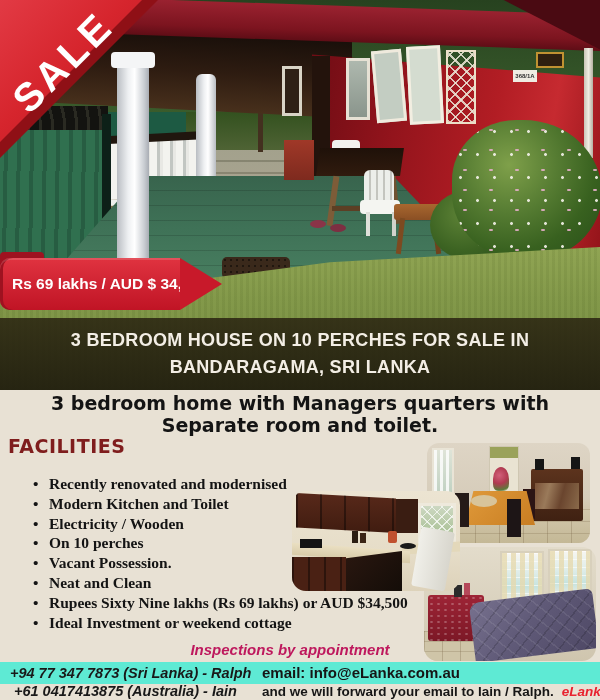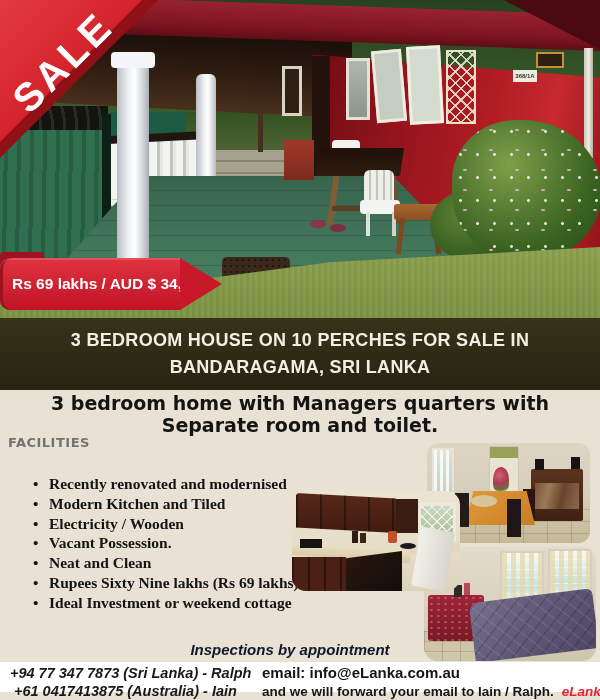--- a/index.html
+++ b/index.html
@@ -95,27 +95,27 @@
   .price-banner{left:0;top:258px;width:180px;height:52px;z-index:5;display:block;
     background:linear-gradient(180deg,#e03340,#c01425);border-radius:10px 0 0 10px;
     box-shadow:inset 0 2px 0 rgba(255,255,255,.15), inset 3px 0 0 #9e1220;}
   .price-banner::after{content:"";position:absolute;left:100%;top:0;width:0;height:0;
     border-top:26px solid transparent;border-bottom:26px solid transparent;border-left:42px solid #c8192a;}
   .price-text{left:12px;top:0;width:168px;height:52px;line-height:52px;color:#fff;font-weight:bold;font-size:15.5px;white-space:nowrap;}
 
   
   .subtitle{left:0;top:392px;width:600px;text-align:center;color:#141414;
     font-family:cursive,"DejaVu Sans",sans-serif;font-weight:600;font-size:19px;line-height:22px;}
-  .facilities-heading{left:8px;top:435px;color:#737373;font-family:cursive,"DejaVu Sans",sans-serif;
-    font-weight:bold;font-size:13px;letter-spacing:.5px;}
+  .facilities-heading{left:8px;top:435px;color:#7f1d1d;font-family:cursive,"DejaVu Sans",sans-serif;
+    font-weight:bold;font-size:19px;letter-spacing:.5px;}
   .facilities-list{left:16px;top:458px;width:424px;margin:16px;padding:0;list-style:none;font-family:Liberation Serif, serif;}
   .facilities-list li{position:relative;display:block;padding-left:17px;color:#141414;
     font-weight:bold;font-size:15.5px;line-height:19.8px;white-space:nowrap;}
   .facilities-list li::before{content:"\2022";position:absolute;left:1px;}
-  .inspection-note{left:0;top:641px;width:580px;text-align:center;color:#0f172a;
+  .inspection-note{left:0;top:641px;width:580px;text-align:center;color:#be185d;
     font-style:italic;font-weight:bold;font-size:15px;}
 
   
   .iphoto{overflow:hidden;}
   .photo-dining{left:427px;top:443px;width:163px;height:100px;border-radius:12px;z-index:1;
     background:linear-gradient(180deg,#ded5c5 0%,#d6ccba 55%,#cfc3a8 70%);}
   .photo-kitchen{left:292px;top:491px;width:168px;height:100px;border-radius:14px;z-index:3;
     background:linear-gradient(180deg,#ece4d2 0%,#e6ddc8 60%,#ddd2ba 100%);}
   .photo-bedroom{left:424px;top:547px;width:172px;height:114px;border-radius:14px;z-index:2;
     background:linear-gradient(180deg,#e3dccb 0%,#d8d0bc 60%,#cfc5ae 100%);}
@@ -189,21 +189,21 @@
   .bd-item2{left:40px;top:36px;width:6px;height:12px;background:#b5485a;}
   .bd-bed{left:52px;top:56px;width:124px;height:60px;border-radius:10px 6px 0 0;
     transform:rotate(-7deg);transform-origin:left bottom;
     background:linear-gradient(135deg,#77718e 0%,#605a78 45%,#4e4865 100%);}
   .bd-bed::after{content:"";position:absolute;inset:0;border-radius:inherit;
     background-image:repeating-linear-gradient(45deg,transparent 0 9px,rgba(255,255,255,.08) 9px 10.5px),
                      repeating-linear-gradient(-45deg,transparent 0 9px,rgba(0,0,0,.14) 9px 10.5px);}
   .bd-bench{left:150px;top:62px;width:18px;height:10px;background:#c8b06a;}
 
   
-  .footer{left:0;top:662px;width:600px;height:30px;background:#ffffff;}
+  .footer{left:0;top:662px;width:600px;height:22px;background:#5eead4;}
   .footer-left{left:10px;top:3px;width:250px;color:#191919;font-style:italic;font-weight:bold;
     font-size:14.5px;line-height:17.5px;white-space:nowrap;position:absolute;}
   .footer-left .l2{padding-left:4px;}
   .footer-left div{position:relative;}
   .footer-right{left:262px;top:2px;width:336px;color:#161616;font-weight:bold;line-height:18.5px;position:absolute;}
   .footer-right div{position:relative;white-space:nowrap;}
   .footer-right .r1{font-size:15px;}
   .footer-right .r2{font-size:13.5px;}
   .brand{position:relative;color:#e8212e;font-style:italic;margin-left:8px;}
 </style>
@@ -277,22 +277,23 @@
   </div>
 
   <div class="subtitle">
     <span style="position:relative">3 bedroom home with Managers quarters with</span><br>
     <span style="position:relative">Separate room and toilet.</span>
   </div>
 
   <div class="facilities-heading">FACILITIES</div>
   <ul class="facilities-list">
     <li>Recently renovated and modernised</li>
-    <li>Modern Kitchen and Tiled</li>
+    <li>Modern Kitchen and Toilet</li>
     <li>Electricity / Wooden</li>
+    <li>On 10 perches</li>
     <li>Vacant Possession.</li>
     <li>Neat and Clean</li>
     <li>Rupees  Sixty Nine lakhs (Rs 69 lakhs) or AUD $34,500</li>
     <li>Ideal Investment or weekend cottage</li>
   </ul>
 
   <div class="iphoto photo-dining">
     <div class="dn-floor"></div>
     <div class="dn-win1"></div>
     <div class="dn-door"></div>

